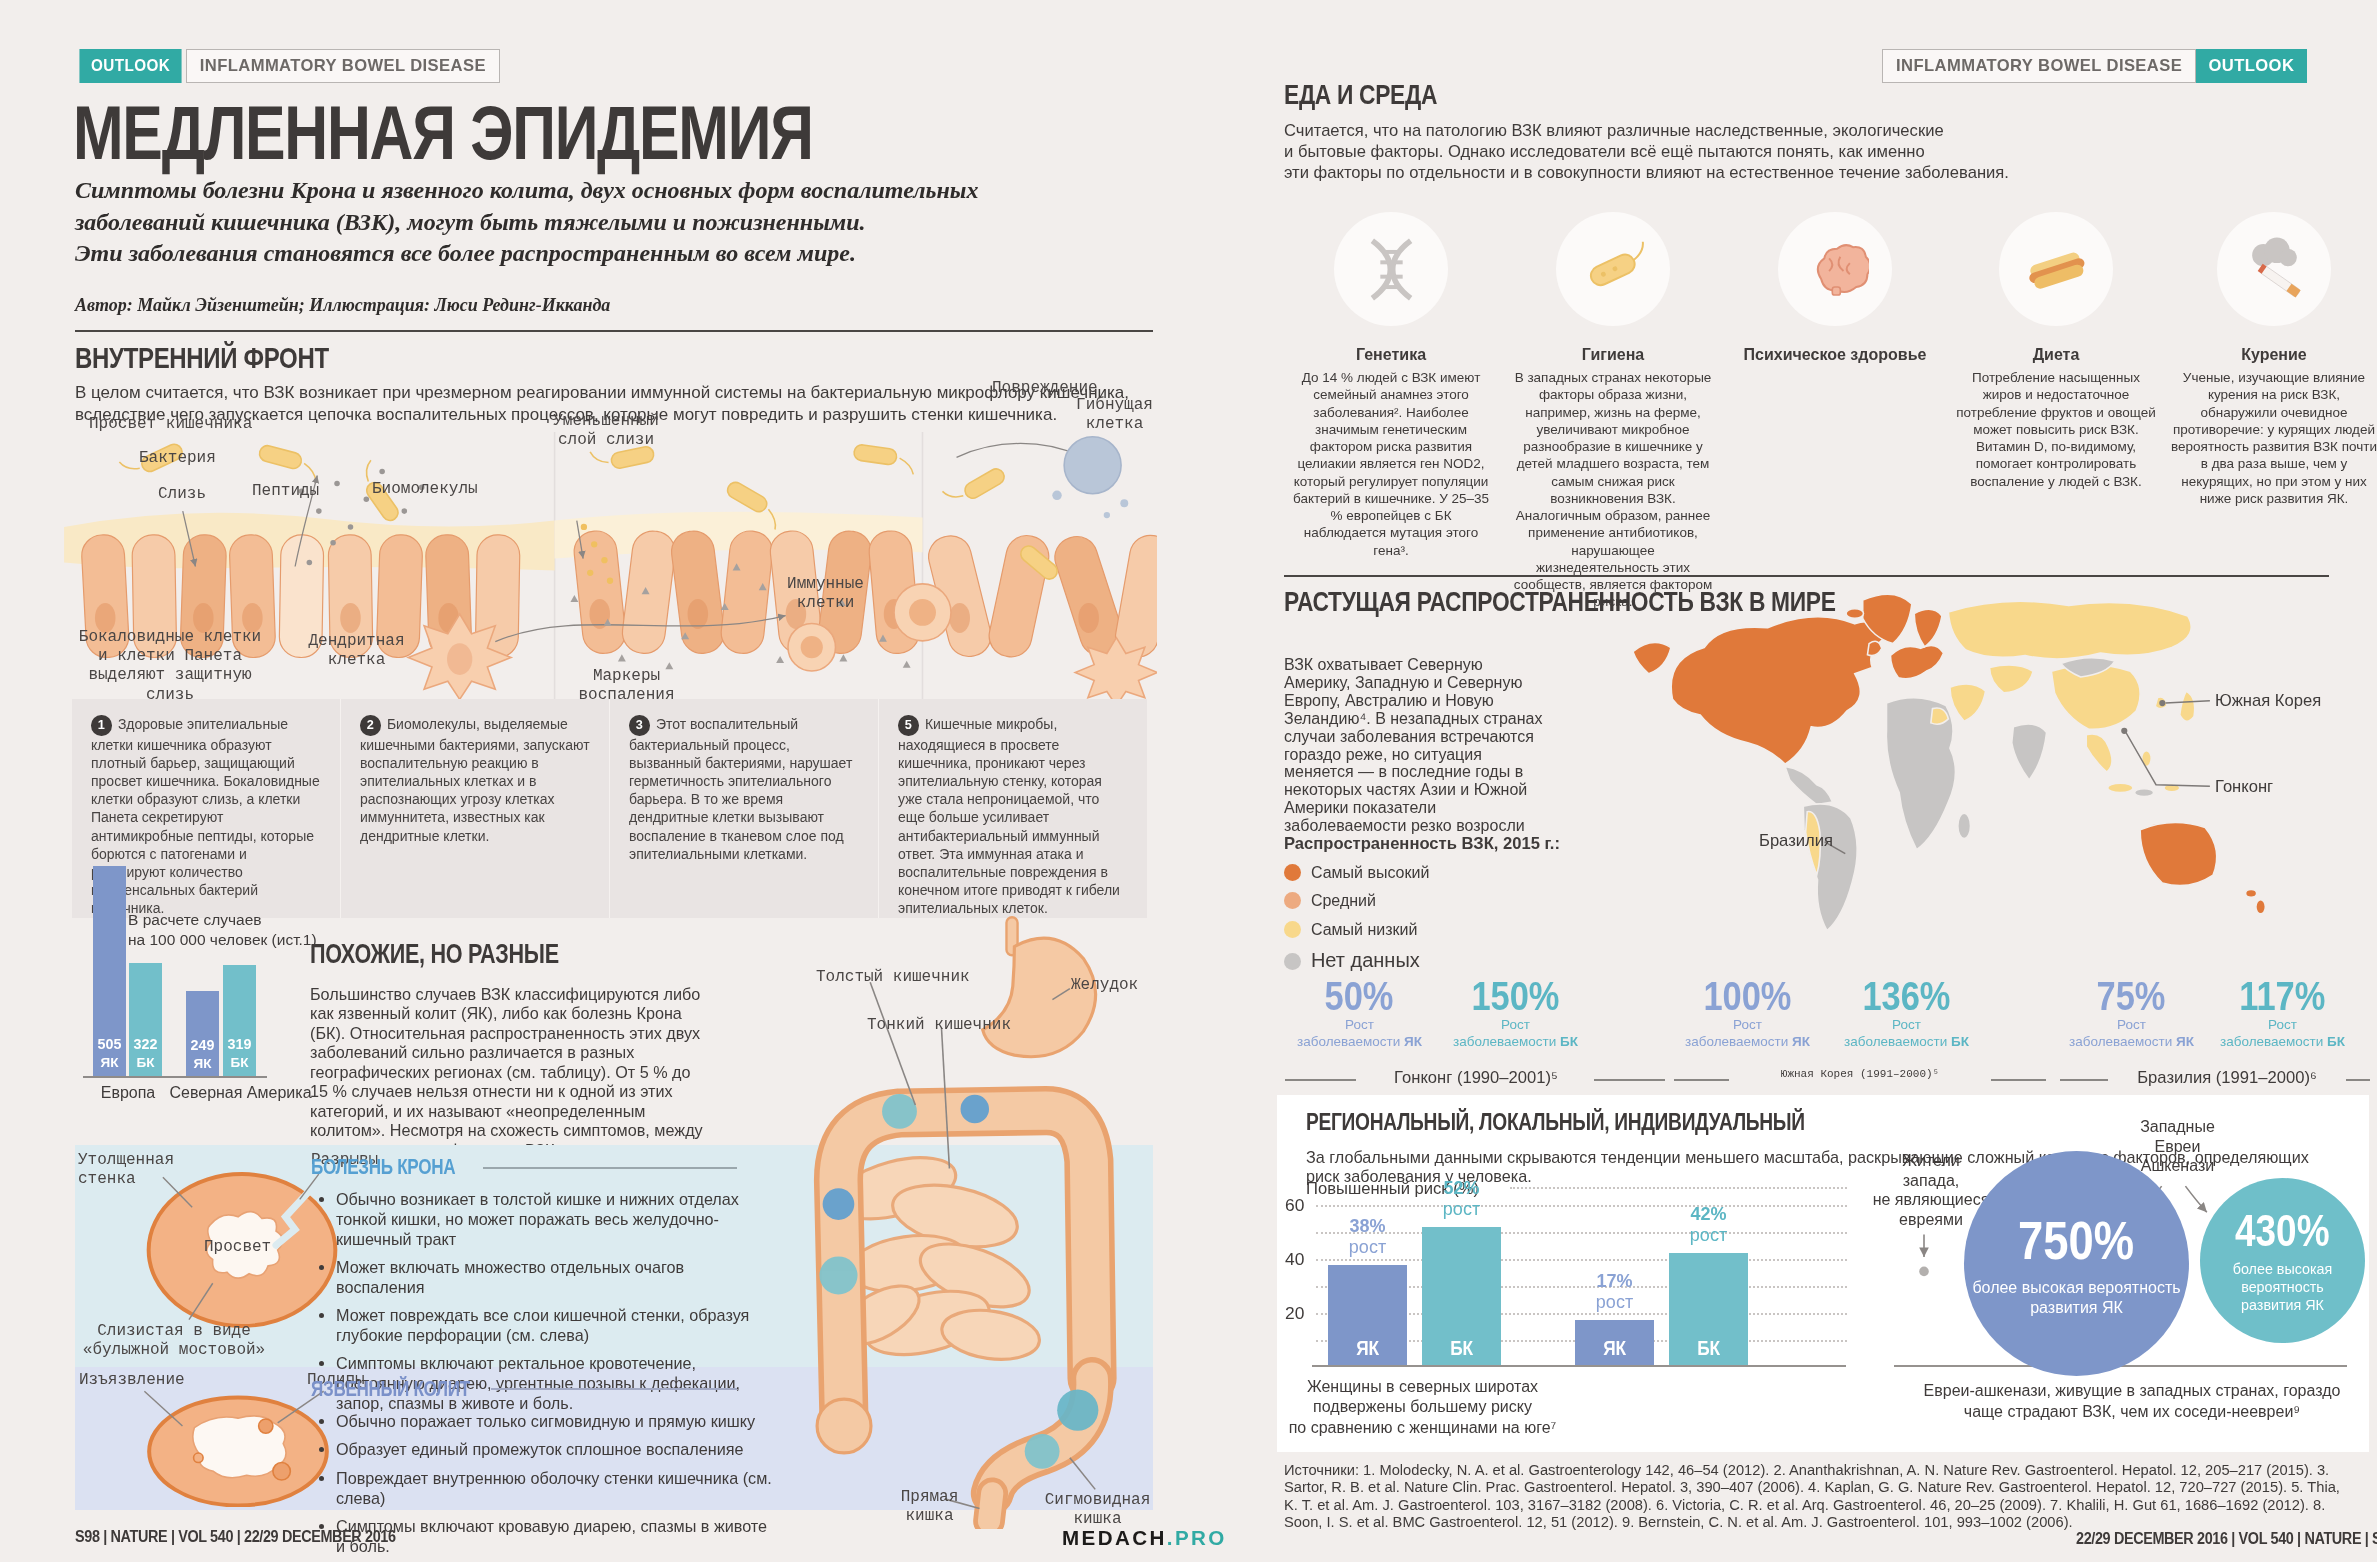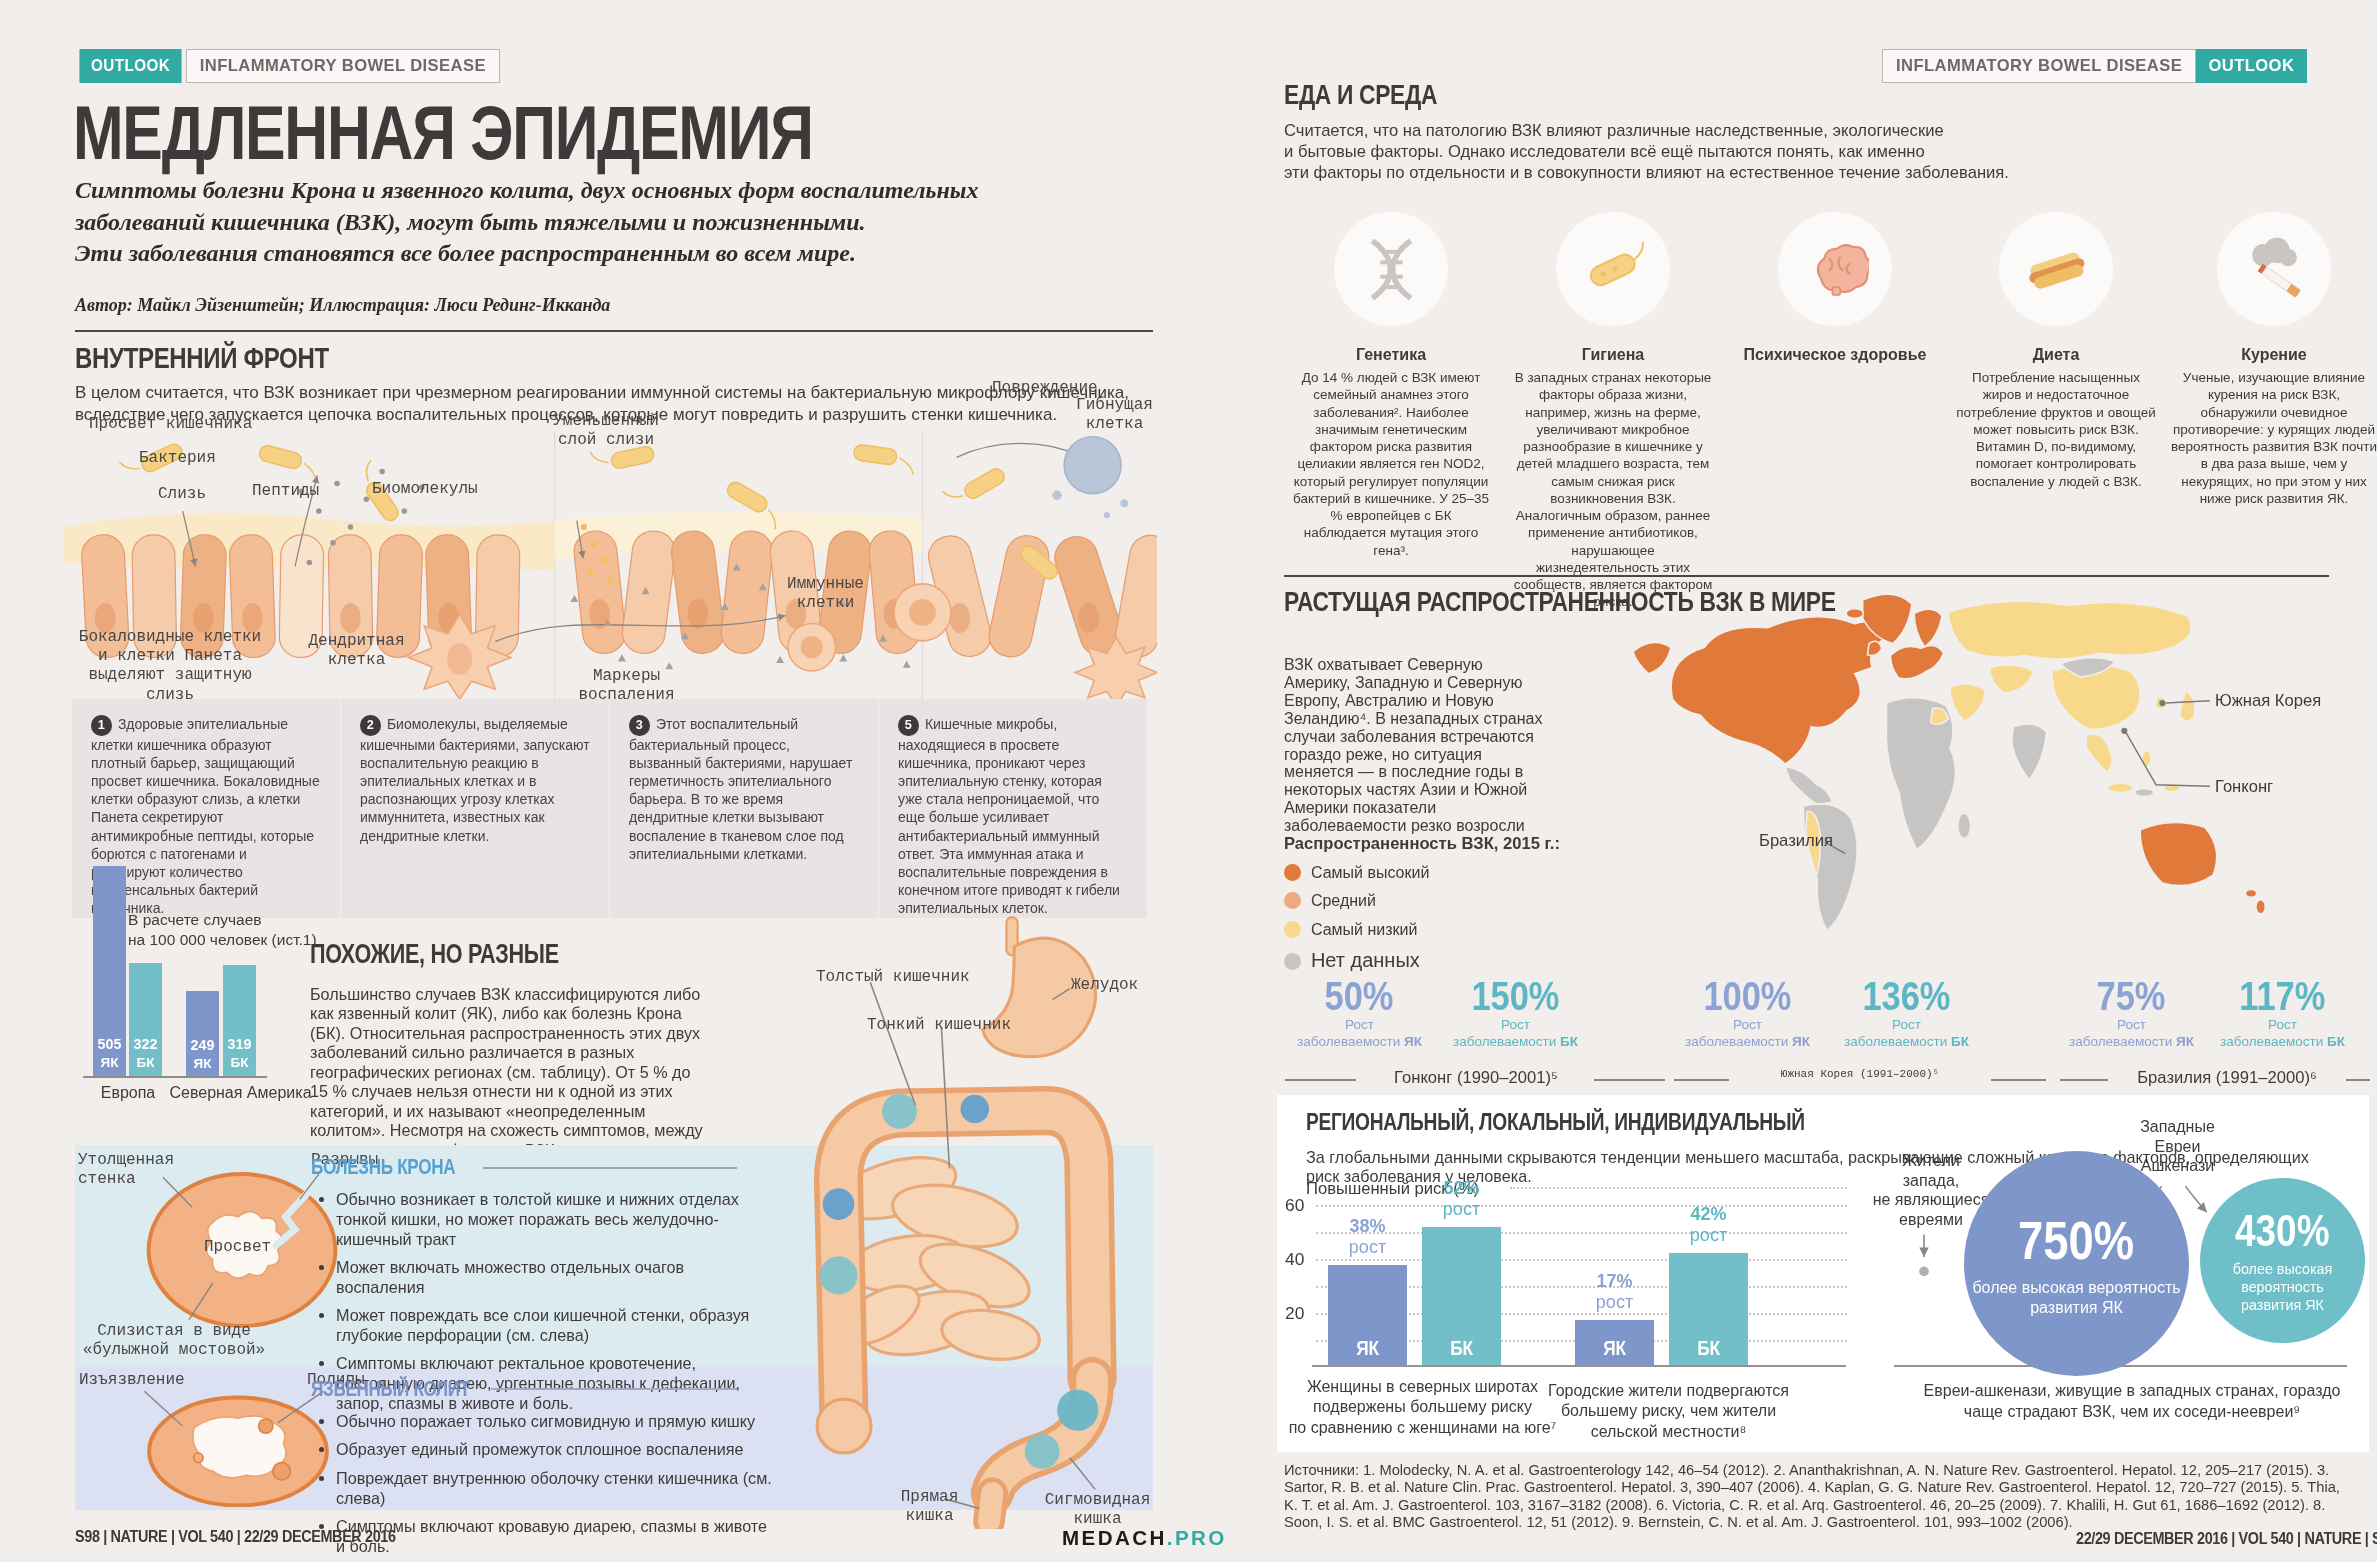--- a/index.html
+++ b/index.html
@@ -545,23 +545,20 @@
     </div>
   <div class="abs ctr bk pre" style="left:1669px;top:1204px;width:79px;font-size:18px;font-weight:700;line-height:1.15;"><span>42%</span><br><span style="font-weight:400;">рост</span></div>
   <div class="bar" style="left:1669px;top:1253px;width:79px;height:113px;background:#72bfca;">
       <div class="condc" style="font-size:20.6px;padding-bottom:6.3px;">БК</div>
     </div>
 
   <div class="hline" style="left:1312px;top:1365px;width:534px;height:2.4px;background:#96928f;"></div>
   <div class="abs ctr pre" style="left:1276px;top:1377px;width:293px;font-size:16px;line-height:1.28;">Женщины в северных широтах
 подвержены большему риску
 по сравнению с женщинами на юге⁷</div>
-  <div class="abs ctr pre" style="left:1526px;top:1381px;width:285px;font-size:16px;line-height:1.28;">Городские жители подвергаются
-большему риску, чем жители
-сельской местности⁸</div>
 
   <div class="hline" style="left:1894px;top:1365px;width:453px;height:2.4px;background:#96928f;"></div>
 
   <div class="abs ctr pre" style="left:1852px;top:1151px;width:158px;font-size:16px;line-height:1.22;">Жители
 запада,
 не являющиеся
 евреями</div>
   <svg class="abs" style="left:1908px;top:1233px;" width="32" height="48" viewBox="0 0 40 60">
     <defs>
         <marker id="ah2" markerWidth="8" markerHeight="8" refX="6" refY="3" orient="auto">

